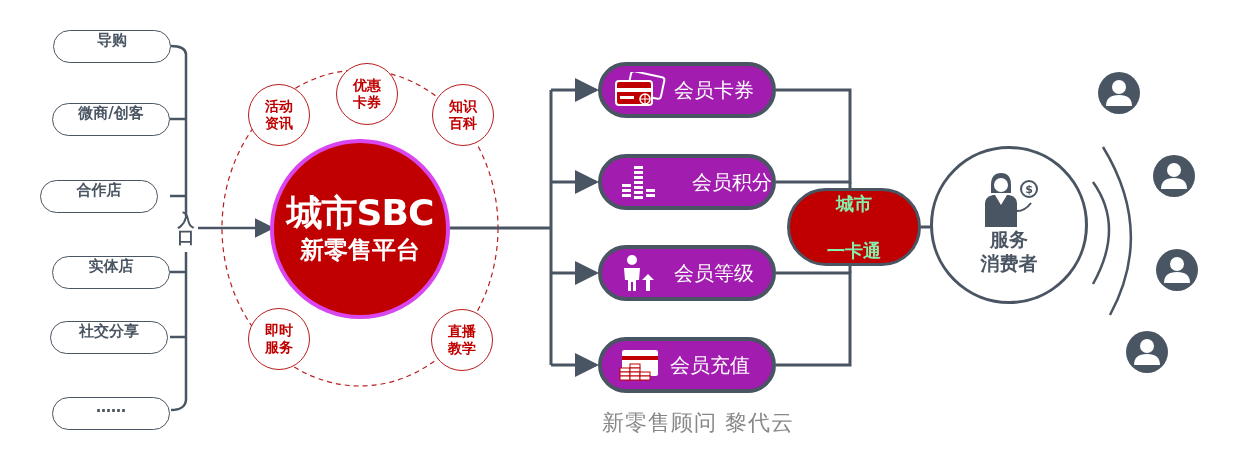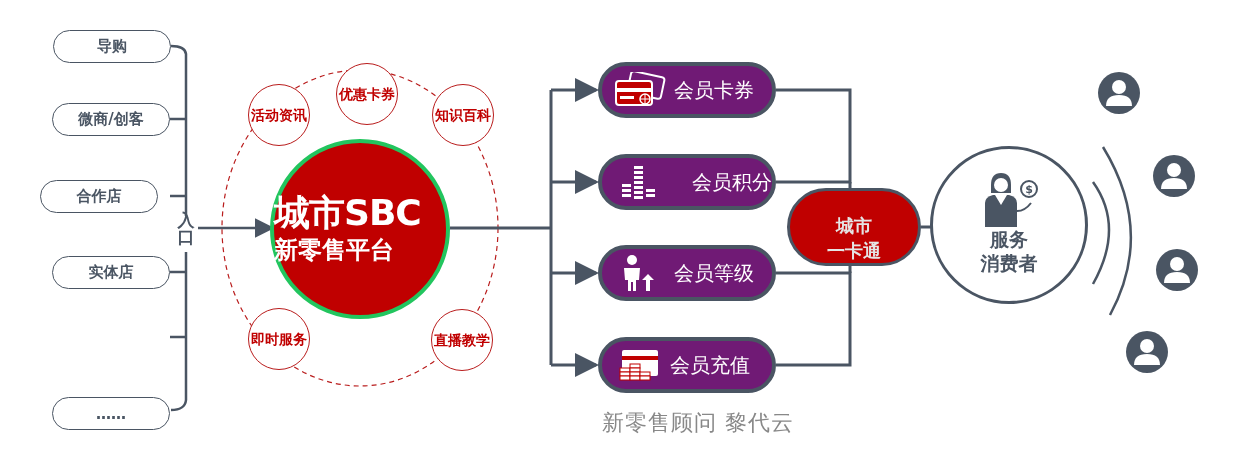--- a/index.html
+++ b/index.html
@@ -3,52 +3,52 @@
 <meta charset="utf-8">
 <style>
   html, body { margin: 0; padding: 0; background: #ffffff; }
   body { width: 1240px; height: 454px; position: relative; overflow: hidden;
          font-family: "DejaVu Sans", "Liberation Sans", sans-serif; }
   #canvas { position: absolute; left: 0; top: 0; width: 1240px; height: 454px; }
   .abs { position: absolute; }
   .pill-left {
     position: absolute; width: 118px; height: 33px; border: 1.5px solid #4a5563;
     border-radius: 18px; background: #fff; box-sizing: border-box;
-    display: flex; align-items: center; justify-content: center;
+    display: flex; justify-content: center;
     color: #4a5563; font-weight: bold; font-size: 15px;
   }
   .entry-label { position: absolute; color: #4a5563; font-size: 17px; line-height: 17px;
     width: 20px; text-align: center; font-weight: bold; }
   .mini-circle {
     position: absolute; width: 62px; height: 62px; border: 1.5px solid #b91c1c;
     border-radius: 50%; background: #fff; box-sizing: border-box;
-    display: flex; flex-direction: row; align-items: center; justify-content: center;
+    display: flex; flex-direction: column; align-items: center; justify-content: center;
     color: #c00000; font-weight: bold; font-size: 14px; line-height: 17px;
   }
   .hub {
     position: absolute; left: 270px; top: 139px; width: 180px; height: 180px;
-    border-radius: 50%; background: #c00000; border: 4px solid #22c55e;
+    border-radius: 50%; background: #c00000; border: 4px solid #d946ef;
     box-sizing: border-box; display: flex; flex-direction: column;
-    justify-content: center; color: #fff; font-weight: bold;
+    align-items: center; justify-content: center; color: #fff; font-weight: bold;
   }
   .hub .l1 { font-size: 36px; line-height: 42px; letter-spacing: -1px; }
   .hub .l2 { font-size: 24px; line-height: 32px; }
   .member-pill {
     position: absolute; left: 598px; width: 178px; height: 56px; border-radius: 30px;
-    background: #701a75; border: 4px solid #4a5563; box-sizing: border-box;
+    background: #a21caf; border: 4px solid #4a5563; box-sizing: border-box;
     display: flex; align-items: center; color: #fff; font-size: 20px;
   }
   .member-pill .ic { width: 56px; height: 40px; margin-left: 10px; display: flex;
     align-items: center; justify-content: center; }
   .member-pill .lbl { margin-left: 6px; }
   .card-pill {
     position: absolute; left: 787px; top: 188px; width: 134px; height: 78px;
     border-radius: 40px; background: #c00000; border: 3px solid #4a5563;
     box-sizing: border-box; display: flex; flex-direction: column;
-    align-items: center; justify-content: flex-end; color: #e5e5e5; font-weight: bold;
+    align-items: center; justify-content: space-between; color: #86efac; font-weight: bold;
     font-size: 18px; line-height: 25px;
   }
   .consumer {
     position: absolute; left: 930px; top: 146px; width: 158px; height: 158px;
     border-radius: 50%; border: 3px solid #4a5563; box-sizing: border-box; background: #fff;
     display: flex; flex-direction: column; align-items: center; justify-content: flex-start;
   }
   .consumer .txt { color: #4a5563; font-weight: bold; font-size: 19px; line-height: 24px;
     text-align: center; }
   .avatar { position: absolute; width: 44px; height: 44px; }
@@ -107,20 +107,23 @@
     <span>导购</span>
   </div>
   <div class="pill-left" style="left:52px;top:103px">
     <span>微商/创客</span>
   </div>
   <div class="pill-left" style="left:40px;top:180px">
     <span>合作店</span>
   </div>
   <div class="pill-left" style="left:52px;top:256px">
     <span>实体店</span>
+  </div>
+  <div class="pill-left" style="left:50px;top:321px">
+    <span>社交分享</span>
   </div>
   <div class="pill-left" style="left:52px;top:397px">
     <span>……</span>
   </div>
 
   <div class="entry-label" style="left:176px;top:212px">
     <div>入</div>
     <div>口</div>
   </div>
 

